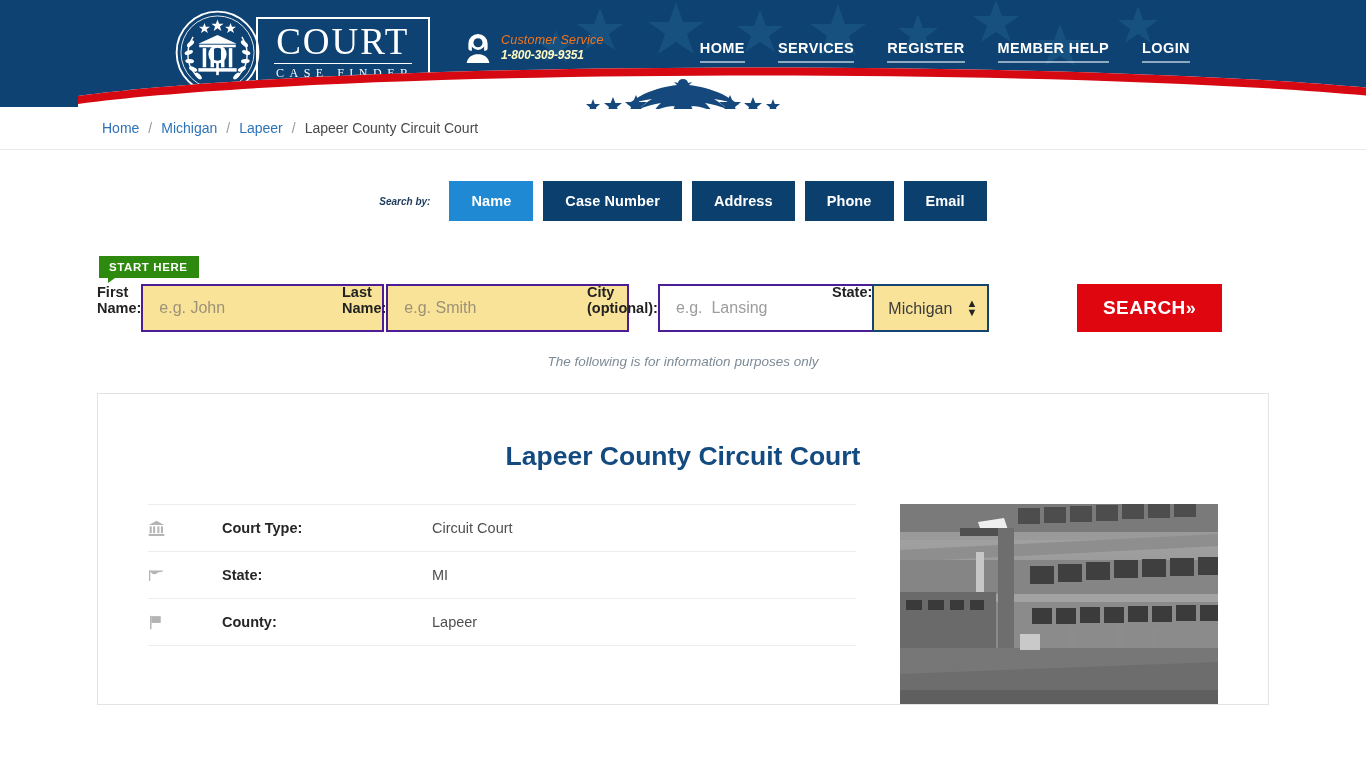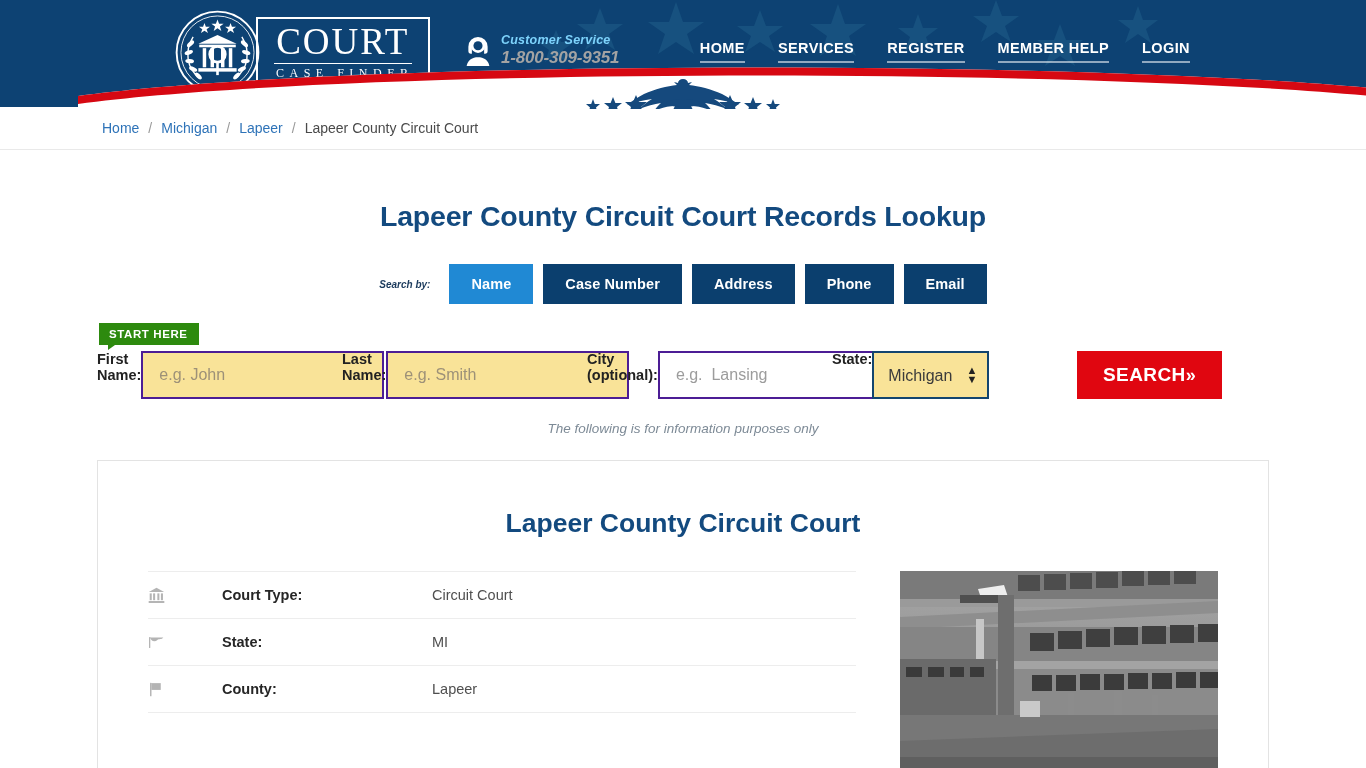--- a/index.html
+++ b/index.html
@@ -58,30 +58,31 @@
     padding-left:4px;
   }
 
   
   .cs {
     position:absolute; left:386px; top:33px;
     display:flex; align-items:center; gap:9px;
   }
   .cs-icon { width:28px; height:30px; flex:0 0 auto; }
   .cs-label {
-    color:#7dd3fc;
+    color:#f97316;
     font-size:12.5px;
     font-style:italic;
-    font-weight:bold;
+    font-weight:normal;
     line-height:1.2;
     letter-spacing:.2px;
+    text-align:center;
   }
   .cs-phone {
-    color:#a3a3a3;
-    font-size:17px;
+    color:#fef9c3;
+    font-size:12px;
     font-style:italic;
     font-weight:bold;
     line-height:1.2;
     letter-spacing:-.2px;
   }
 
   
   .nav {
     position:absolute; right:98px; top:40px;
     display:flex; align-items:flex-start; gap:33px;
@@ -156,21 +157,21 @@
     display:flex; align-items:center; justify-content:center;
     border:none; cursor:pointer;
     letter-spacing:.1px;
   }
   .tab.active { background:#2089d4; }
 
   
   .formwrap {
     position:relative;
     width:1172px;
-    margin:0 auto;
+    margin:16px auto;
     padding-top:19px;
   }
   .starthere {
     position:relative;
     display:inline-block;
     background:#2d8a0e;
     color:#fff;
     font-size:11.5px;
     font-weight:bold;
     letter-spacing:.6px;
@@ -430,21 +431,20 @@
     <a href="#">Michigan</a>
     <span class="sep">/</span>
     <a href="#">Lapeer</a>
     <span class="sep">/</span>
     <span class="cur">Lapeer County Circuit Court</span>
   </div>
 </div>
 
 <div class="main">
 
-  <h1 class="page-title">Lapeer County Circuit Court Records Lookup</h1>
 
   <div class="searchby">
     <span class="searchby-label">Search by:</span>
     <button class="tab active">Name</button>
     <button class="tab">Case Number</button>
     <button class="tab">Address</button>
     <button class="tab">Phone</button>
     <button class="tab">Email</button>
   </div>
 

